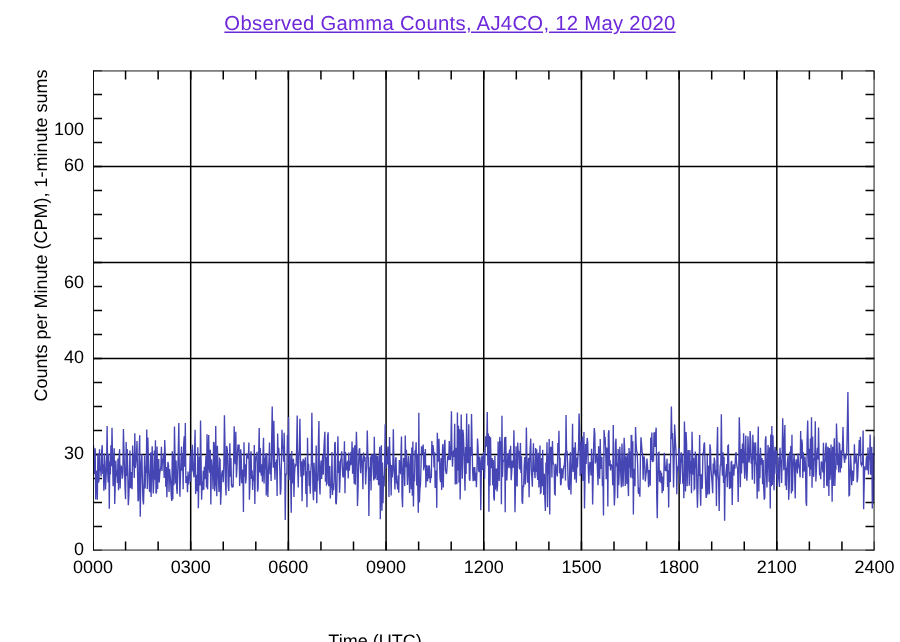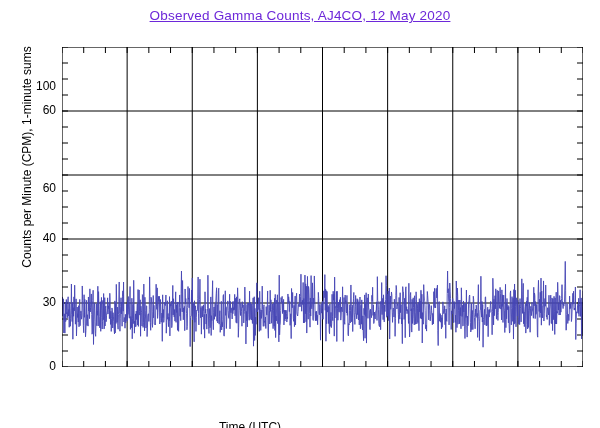--- a/index.html
+++ b/index.html
@@ -225,16 +225,27 @@
           <line x1="499.2916666666667" y1="314" x2="499.2916666666667" y2="320" stroke="#000000" stroke-width="1"></line>
           <line x1="499.2916666666667" y1="0" x2="499.2916666666667" y2="6" stroke="#000000" stroke-width="1"></line>
           <line x1="521" y1="314" x2="521" y2="320" stroke="#000000" stroke-width="1"></line>
           <line x1="521" y1="0" x2="521" y2="6" stroke="#000000" stroke-width="1"></line>
         </g>
       <polyline id="data-trace" fill="none" stroke="#4545b4" stroke-width="0.9" stroke-linejoin="miter" stroke-linecap="butt" points="0.00,263.00 0.36,249.95 0.72,269.14 1.09,257.64 1.45,251.83 1.81,285.99 2.17,266.76 2.53,268.07 2.90,286.13 3.26,255.27 3.62,274.64 3.98,273.49 4.34,252.49 4.71,267.03 5.07,265.38 5.43,270.71 5.79,253.77 6.15,249.79 6.52,268.95 6.88,262.55 7.24,280.24 7.60,255.42 7.97,261.33 8.33,279.27 8.69,271.54 9.05,263.74 9.41,237.01 9.78,267.41 10.14,274.57 10.50,255.64 10.86,292.22 11.22,260.66 11.59,269.26 11.95,249.85 12.31,263.84 12.67,238.15 13.03,257.17 13.40,277.20 13.76,263.98 14.12,251.86 14.48,288.97 14.84,276.17 15.21,260.04 15.57,270.52 15.93,266.84 16.29,275.03 16.65,258.70 17.02,279.83 17.38,258.19 17.74,252.44 18.10,278.73 18.46,266.71 18.83,263.93 19.19,264.58 19.55,272.18 19.91,268.80 20.28,238.97 20.64,253.42 21.00,265.30 21.36,278.55 21.72,285.73 22.09,247.73 22.45,270.33 22.81,252.38 23.17,267.13 23.53,289.83 23.90,283.69 24.26,271.37 24.62,253.30 24.98,278.49 25.34,267.67 25.71,274.92 26.07,279.14 26.43,249.97 26.79,263.94 27.15,255.35 27.52,271.63 27.88,241.85 28.24,265.01 28.60,260.53 28.96,256.69 29.33,246.94 29.69,267.60 30.05,287.20 30.41,286.03 30.77,253.54 31.14,243.25 31.50,297.46 31.86,272.62 32.22,261.10 32.59,255.82 32.95,274.25 33.31,286.46 33.67,289.32 34.03,275.41 34.40,256.75 34.76,278.69 35.12,263.97 35.48,268.26 35.84,239.26 36.21,279.05 36.57,244.64 36.93,259.70 37.29,269.71 37.65,280.27 38.02,280.99 38.38,254.74 38.74,284.32 39.10,263.28 39.46,250.45 39.83,270.74 40.19,282.00 40.55,274.21 40.91,253.38 41.27,272.75 41.64,246.54 42.00,282.04 42.36,281.29 42.72,250.66 43.08,278.99 43.45,261.40 43.81,259.05 44.17,274.68 44.53,268.51 44.90,266.03 45.26,264.01 45.62,250.83 45.98,267.04 46.34,258.88 46.71,261.64 47.07,255.37 47.43,271.73 47.79,246.27 48.15,255.09 48.52,277.42 48.88,264.28 49.24,284.42 49.60,271.39 49.96,260.95 50.33,263.14 50.69,281.01 51.05,265.66 51.41,269.90 51.77,274.34 52.14,282.69 52.50,286.98 52.86,253.89 53.22,285.92 53.58,256.36 53.95,276.54 54.31,237.35 54.67,256.70 55.03,275.37 55.39,260.08 55.76,278.15 56.12,282.22 56.48,267.30 56.84,254.66 57.21,234.99 57.57,266.27 57.93,284.23 58.29,271.18 58.65,259.72 59.02,250.74 59.38,266.90 59.74,255.07 60.10,279.22 60.46,249.45 60.83,243.83 61.19,264.19 61.55,235.02 61.91,274.96 62.27,270.52 62.64,271.50 63.00,281.19 63.36,267.34 63.72,275.98 64.08,273.57 64.45,268.99 64.81,257.07 65.17,274.15 65.53,252.75 65.89,267.28 66.26,249.52 66.62,262.87 66.98,268.16 67.34,271.23 67.70,254.54 68.07,239.50 68.43,282.35 68.79,269.53 69.15,274.84 69.51,280.71 69.88,251.24 70.24,291.77 70.60,271.49 70.96,257.35 71.33,276.62 71.69,233.31 72.05,258.80 72.41,286.17 72.77,274.09 73.14,279.82 73.50,266.88 73.86,279.54 74.22,264.12 74.58,272.52 74.95,265.01 75.31,256.87 75.67,278.07 76.03,242.53 76.39,279.40 76.76,262.24 77.12,242.98 77.48,264.53 77.84,268.11 78.20,252.81 78.57,289.27 78.93,259.17 79.29,264.01 79.65,265.31 80.01,279.08 80.38,247.63 80.74,248.48 81.10,280.42 81.46,275.77 81.82,237.07 82.19,269.54 82.55,283.86 82.91,250.25 83.27,263.66 83.64,272.05 84.00,281.06 84.36,258.70 84.72,259.23 85.08,289.55 85.45,280.84 85.81,268.97 86.17,266.97 86.53,266.80 86.89,274.45 87.26,262.22 87.62,229.90 87.98,249.39 88.34,275.67 88.70,283.30 89.07,250.26 89.43,251.97 89.79,256.93 90.15,276.94 90.51,280.35 90.88,264.25 91.24,248.50 91.60,270.82 91.96,258.28 92.32,276.57 92.69,277.51 93.05,276.64 93.41,277.84 93.77,260.05 94.13,237.22 94.50,259.35 94.86,262.45 95.22,240.88 95.58,271.40 95.95,265.63 96.31,255.07 96.67,249.30 97.03,254.67 97.39,249.31 97.76,277.00 98.12,271.37 98.48,252.54 98.84,259.11 99.20,275.21 99.57,273.25 99.93,266.06 100.29,294.32 100.65,247.84 101.01,270.60 101.38,262.49 101.74,275.35 102.10,271.86 102.46,255.24 102.82,256.81 103.19,258.27 103.55,258.45 103.91,247.99 104.27,286.19 104.63,275.80 105.00,257.97 105.36,253.79 105.72,272.26 106.08,266.50 106.44,279.70 106.81,270.15 107.17,273.70 107.53,249.61 107.89,288.94 108.26,261.98 108.62,256.85 108.98,258.84 109.34,254.18 109.70,280.68 110.07,278.48 110.43,257.20 110.79,238.41 111.15,267.97 111.51,251.76 111.88,267.27 112.24,270.07 112.60,262.50 112.96,274.12 113.32,255.67 113.69,244.84 114.05,275.37 114.41,257.97 114.77,265.58 115.13,255.41 115.50,283.32 115.86,254.97 116.22,270.03 116.58,284.34 116.94,268.51 117.31,260.48 117.67,247.96 118.03,269.20 118.39,261.54 118.75,273.62 119.12,246.40 119.48,224.00 119.84,252.80 120.20,264.90 120.56,233.54 120.93,256.99 121.29,272.82 121.65,260.95 122.01,265.52 122.38,259.42 122.74,283.69 123.10,241.98 123.46,256.75 123.82,251.49 124.19,258.94 124.55,266.74 124.91,282.81 125.27,279.55 125.63,260.31 126.00,239.53 126.36,252.27 126.72,250.93 127.08,260.80 127.44,241.43 127.81,261.03 128.17,299.59 128.53,270.49 128.89,268.88 129.25,268.71 129.62,243.05 129.98,255.98 130.34,230.95 130.70,272.96 131.06,264.77 131.43,256.35 131.79,272.07 132.15,294.80 132.51,253.75 132.87,275.30 133.24,262.34 133.60,258.80 133.96,284.40 134.32,270.30 134.69,263.11 135.05,263.74 135.41,263.32 135.77,251.77 136.13,229.97 136.50,266.57 136.86,277.93 137.22,256.59 137.58,252.72 137.94,232.18 138.31,258.82 138.67,270.84 139.03,260.53 139.39,287.16 139.75,265.98 140.12,258.80 140.48,270.00 140.84,259.79 141.20,263.37 141.56,257.81 141.93,282.34 142.29,267.35 142.65,291.12 143.01,244.81 143.37,266.08 143.74,262.10 144.10,277.05 144.46,267.05 144.82,282.13 145.18,267.94 145.55,261.72 145.91,228.21 146.27,254.62 146.63,279.77 147.00,286.46 147.36,261.50 147.72,271.48 148.08,280.76 148.44,273.03 148.81,249.93 149.17,288.45 149.53,268.68 149.89,273.57 150.25,248.95 150.62,233.70 150.98,274.84 151.34,282.69 151.70,265.42 152.06,260.00 152.43,272.30 152.79,261.62 153.15,256.17 153.51,269.42 153.87,253.53 154.24,246.33 154.60,240.78 154.96,274.18 155.32,257.54 155.68,276.00 156.05,275.41 156.41,243.86 156.77,241.16 157.13,277.13 157.49,269.68 157.86,263.72 158.22,285.32 158.58,278.31 158.94,276.85 159.31,254.30 159.67,282.95 160.03,275.39 160.39,279.89 160.75,272.86 161.12,248.99 161.48,247.59 161.84,288.02 162.20,289.15 162.56,280.11 162.93,260.81 163.29,243.79 163.65,268.36 164.01,260.26 164.37,281.54 164.74,272.09 165.10,259.77 165.46,258.48 165.82,253.93 166.18,263.58 166.55,270.35 166.91,271.38 167.27,262.86 167.63,247.22 167.99,281.87 168.36,254.40 168.72,265.20 169.08,265.81 169.44,261.47 169.80,260.84 170.17,271.96 170.53,254.69 170.89,266.74 171.25,260.59 171.62,263.25 171.98,254.23 172.34,262.77 172.70,247.37 173.06,268.77 173.43,251.30 173.79,264.62 174.15,275.52 174.51,249.89 174.87,276.21 175.24,257.30 175.60,240.83 175.96,252.95 176.32,290.31 176.68,280.24 177.05,263.40 177.41,253.18 177.77,251.80 178.13,261.94 178.49,268.53 178.86,256.33 179.22,259.58 179.58,264.22 179.94,279.23 180.30,254.68 180.67,260.55 181.03,257.65 181.39,257.98 181.75,275.95 182.11,267.72 182.48,264.22 182.84,240.05 183.20,255.26 183.56,258.92 183.92,296.95 184.29,264.38 184.65,273.59 185.01,257.41 185.37,279.92 185.74,255.82 186.10,257.32 186.46,256.04 186.82,267.14 187.18,273.28 187.55,244.15 187.91,272.36 188.27,270.94 188.63,255.44 188.99,259.84 189.36,273.06 189.72,256.94 190.08,269.84 190.44,276.52 190.80,258.37 191.17,250.85 191.53,299.17 191.89,271.69 192.25,249.76 192.61,293.51 192.98,261.39 193.34,288.41 193.70,270.15 194.06,277.29 194.42,264.01 194.79,235.87 195.15,264.99 195.51,256.90 195.87,261.29 196.23,262.52 196.60,250.76 196.96,257.03 197.32,284.37 197.68,244.27 198.05,260.30 198.41,264.31 198.77,283.39 199.13,262.96 199.49,271.37 199.86,266.06 200.22,239.12 200.58,262.57 200.94,270.01 201.30,279.39 201.67,259.47 202.03,257.82 202.39,275.37 202.75,274.27 203.11,279.25 203.48,270.01 203.84,281.53 204.20,259.62 204.56,267.45 204.92,268.12 205.29,257.45 205.65,243.96 206.01,283.23 206.37,291.21 206.73,266.05 207.10,258.13 207.46,263.50 207.82,277.01 208.18,243.27 208.54,264.41 208.91,252.80 209.27,262.61 209.63,276.27 209.99,266.30 210.36,256.87 210.72,268.94 211.08,281.66 211.44,263.83 211.80,255.79 212.17,279.21 212.53,251.26 212.89,283.45 213.25,247.40 213.61,290.60 213.98,268.91 214.34,273.90 214.70,253.15 215.06,256.14 215.42,247.79 215.79,276.64 216.15,255.63 216.51,275.93 216.87,294.89 217.23,228.16 217.60,287.90 217.96,278.53 218.32,275.97 218.68,263.47 219.04,250.58 219.41,253.18 219.77,255.52 220.13,249.33 220.49,266.57 220.85,254.58 221.22,264.64 221.58,252.38 221.94,277.93 222.30,263.06 222.67,272.80 223.03,273.87 223.39,263.28 223.75,272.00 224.11,263.21 224.48,266.40 224.84,275.02 225.20,270.10 225.56,271.70 225.92,246.98 226.29,255.81 226.65,249.77 227.01,252.90 227.37,264.62 227.73,254.53 228.10,278.31 228.46,270.65 228.82,266.75 229.18,291.58 229.54,241.48 229.91,254.70 230.27,260.81 230.63,245.46 230.99,259.95 231.35,271.61 231.72,274.37 232.08,258.40 232.44,279.68 232.80,259.04 233.16,249.12 233.53,278.05 233.89,258.16 234.25,249.64 234.61,246.23 234.97,266.10 235.34,267.98 235.70,268.97 236.06,264.35 236.42,257.55 236.79,257.14 237.15,259.69 237.51,247.01 237.87,258.01 238.23,259.66 238.60,249.60 238.96,227.20 239.32,256.00 239.68,264.23 240.04,255.94 240.41,253.25 240.77,257.64 241.13,235.48 241.49,276.00 241.85,251.48 242.22,273.99 242.58,275.76 242.94,228.06 243.30,266.73 243.66,236.84 244.03,274.79 244.39,239.21 244.75,286.04 245.11,265.72 245.47,229.41 245.84,254.28 246.20,272.20 246.56,239.44 246.92,242.66 247.28,253.50 247.65,266.58 248.01,280.17 248.37,250.96 248.73,269.04 249.10,228.59 249.46,260.35 249.82,261.77 250.18,257.02 250.54,235.87 250.91,272.24 251.27,273.46 251.63,251.09 251.99,256.77 252.35,228.97 252.72,249.14 253.08,266.59 253.44,273.76 253.80,264.48 254.16,273.39 254.53,264.29 254.89,273.65 255.25,268.20 255.61,277.75 255.97,266.09 256.34,245.33 256.70,251.62 257.06,266.23 257.42,267.80 257.78,257.42 258.15,260.42 258.51,293.18 258.87,269.05 259.23,256.62 259.59,266.14 259.96,264.68 260.32,254.38 260.68,262.56 261.04,272.31 261.41,253.99 261.77,243.82 262.13,250.78 262.49,248.11 262.85,227.62 263.22,263.31 263.58,241.95 263.94,294.23 264.30,243.70 264.66,276.82 265.03,244.43 265.39,265.11 265.75,262.56 266.11,258.37 266.47,276.55 266.84,259.74 267.20,284.59 267.56,286.69 267.92,256.89 268.28,279.44 268.65,271.75 269.01,265.39 269.37,280.66 269.73,276.38 270.09,247.29 270.46,269.64 270.82,273.68 271.18,244.26 271.54,253.23 271.90,247.20 272.27,289.12 272.63,230.10 272.99,270.98 273.35,259.44 273.72,260.35 274.08,259.86 274.44,244.50 274.80,294.48 275.16,244.18 275.53,261.22 275.89,273.24 276.25,263.81 276.61,255.19 276.97,264.79 277.34,258.43 277.70,252.68 278.06,265.32 278.42,250.23 278.78,273.10 279.15,268.01 279.51,260.06 279.87,262.32 280.23,264.74 280.59,239.79 280.96,259.81 281.32,294.47 281.68,276.11 282.04,250.50 282.40,274.68 282.77,277.30 283.13,248.02 283.49,255.37 283.85,253.58 284.21,264.52 284.58,265.94 284.94,248.39 285.30,268.36 285.66,257.15 286.03,287.12 286.39,288.87 286.75,276.60 287.11,277.84 287.47,263.45 287.84,257.65 288.20,276.01 288.56,263.73 288.92,237.97 289.28,259.53 289.65,274.80 290.01,269.91 290.37,258.16 290.73,284.52 291.09,261.88 291.46,251.65 291.82,245.44 292.18,265.75 292.54,270.88 292.90,277.41 293.27,259.65 293.63,248.48 293.99,266.90 294.35,266.83 294.71,271.84 295.08,251.68 295.44,267.62 295.80,252.55 296.16,269.60 296.52,273.00 296.89,254.76 297.25,277.92 297.61,265.00 297.97,250.01 298.33,281.83 298.70,281.39 299.06,258.27 299.42,277.18 299.78,252.89 300.15,270.87 300.51,283.00 300.87,268.84 301.23,284.86 301.59,293.73 301.96,261.29 302.32,267.65 302.68,247.91 303.04,291.24 303.40,256.81 303.77,269.36 304.13,245.75 304.49,296.07 304.85,254.73 305.21,250.80 305.58,252.18 305.94,271.36 306.30,247.00 306.66,260.90 307.02,262.30 307.39,263.13 307.75,282.28 308.11,282.68 308.47,262.25 308.83,264.89 309.20,267.80 309.56,270.68 309.92,248.31 310.28,254.33 310.64,240.25 311.01,268.45 311.37,257.94 311.73,276.51 312.09,275.43 312.46,265.10 312.82,269.23 313.18,271.98 313.54,266.16 313.90,263.85 314.27,262.99 314.63,254.86 314.99,273.41 315.35,229.67 315.71,253.49 316.08,254.12 316.44,262.11 316.80,276.63 317.16,279.01 317.52,279.70 317.89,262.19 318.25,254.43 318.61,282.72 318.97,267.27 319.33,262.02 319.70,235.56 320.06,267.63 320.42,258.35 320.78,251.35 321.14,272.68 321.51,247.84 321.87,259.34 322.23,274.88 322.59,257.99 322.95,264.57 323.32,256.36 323.68,252.46 324.04,228.74 324.40,238.48 324.77,270.26 325.13,247.13 325.49,266.39 325.85,268.99 326.21,244.00 326.58,273.59 326.94,260.19 327.30,241.03 327.66,292.01 328.02,270.43 328.39,249.07 328.75,262.31 329.11,252.58 329.47,244.97 329.83,247.95 330.20,265.70 330.56,275.37 330.92,264.33 331.28,261.12 331.64,262.67 332.01,270.02 332.37,252.19 332.73,261.69 333.09,289.32 333.45,271.54 333.82,248.75 334.18,238.43 334.54,242.20 334.90,262.01 335.26,259.42 335.63,256.57 335.99,256.96 336.35,267.72 336.71,276.44 337.08,250.45 337.44,265.14 337.80,272.16 338.16,245.71 338.52,265.67 338.89,259.08 339.25,257.55 339.61,276.97 339.97,271.12 340.33,296.64 340.70,239.64 341.06,244.49 341.42,244.77 341.78,253.27 342.14,272.41 342.51,251.34 342.87,254.94 343.23,290.69 343.59,241.98 343.95,239.79 344.32,263.70 344.68,259.69 345.04,266.70 345.40,262.48 345.76,263.85 346.13,263.87 346.49,276.44 346.85,236.26 347.21,273.65 347.57,289.98 347.94,281.72 348.30,248.51 348.66,245.46 349.02,263.92 349.38,261.73 349.75,285.08 350.11,252.30 350.47,276.47 350.83,267.66 351.20,250.81 351.56,260.56 351.92,271.15 352.28,277.91 352.64,248.75 353.01,264.61 353.37,277.29 353.73,265.77 354.09,244.84 354.45,252.73 354.82,276.94 355.18,257.12 355.54,261.67 355.90,275.60 356.26,255.20 356.63,273.86 356.99,283.74 357.35,251.68 357.71,264.80 358.07,254.03 358.44,271.35 358.80,243.35 359.16,243.32 359.52,272.06 359.88,247.22 360.25,295.99 360.61,265.58 360.97,274.52 361.33,277.17 361.69,237.65 362.06,248.03 362.42,253.70 362.78,254.60 363.14,263.68 363.51,281.27 363.87,282.09 364.23,278.02 364.59,284.08 364.95,258.58 365.32,244.51 365.68,248.74 366.04,254.42 366.40,255.26 366.76,272.88 367.13,259.21 367.49,257.28 367.85,263.35 368.21,273.94 368.57,269.79 368.94,267.28 369.30,258.67 369.66,263.62 370.02,268.45 370.38,277.80 370.75,266.40 371.11,270.18 371.47,276.86 371.83,244.66 372.19,259.60 372.56,241.31 372.92,261.01 373.28,259.42 373.64,260.73 374.00,241.53 374.37,241.48 374.73,250.93 375.09,241.95 375.45,238.10 375.82,283.26 376.18,298.55 376.54,271.01 376.90,254.81 377.26,254.63 377.63,274.23 377.99,268.91 378.35,266.61 378.71,275.21 379.07,268.18 379.44,281.89 379.80,270.72 380.16,280.30 380.52,272.03 380.88,254.84 381.25,261.20 381.61,266.52 381.97,266.71 382.33,265.66 382.69,258.78 383.06,277.73 383.42,266.49 383.78,291.33 384.14,262.01 384.50,273.12 384.87,274.35 385.23,246.40 385.59,224.00 385.95,245.80 386.31,241.72 386.68,254.75 387.04,277.93 387.40,260.71 387.76,236.00 388.13,244.11 388.49,251.41 388.85,258.04 389.21,282.44 389.57,263.89 389.94,267.05 390.30,262.42 390.66,251.54 391.02,256.98 391.38,275.73 391.75,267.47 392.11,254.46 392.47,261.51 392.83,255.90 393.19,275.43 393.56,268.15 393.92,285.24 394.28,233.99 394.64,248.28 395.00,280.66 395.37,241.03 395.73,249.34 396.09,277.20 396.45,263.20 396.81,253.01 397.18,260.74 397.54,276.77 397.90,253.01 398.26,268.80 398.62,260.56 398.99,281.80 399.35,240.81 399.71,255.15 400.07,269.44 400.44,258.24 400.80,279.14 401.16,278.60 401.52,253.96 401.88,264.95 402.25,256.29 402.61,279.19 402.97,291.49 403.33,277.95 403.69,256.35 404.06,270.51 404.42,243.03 404.78,278.59 405.14,290.12 405.50,269.17 405.87,278.88 406.23,277.83 406.59,254.90 406.95,255.83 407.31,249.27 407.68,247.99 408.04,261.72 408.40,275.66 408.76,284.99 409.12,283.09 409.49,256.36 409.85,282.64 410.21,263.38 410.57,267.73 410.93,282.50 411.30,249.24 411.66,252.59 412.02,265.69 412.38,270.53 412.74,275.04 413.11,281.79 413.47,262.06 413.83,269.15 414.19,258.07 414.56,260.91 414.92,270.47 415.28,266.41 415.64,290.39 416.00,253.53 416.37,237.65 416.73,269.34 417.09,274.36 417.45,293.59 417.81,271.13 418.18,263.13 418.54,262.86 418.90,229.23 419.26,260.88 419.62,270.11 419.99,254.51 420.35,275.05 420.71,257.57 421.07,300.21 421.43,272.62 421.80,270.17 422.16,266.30 422.52,262.35 422.88,277.86 423.24,250.16 423.61,249.84 423.97,266.85 424.33,278.99 424.69,267.47 425.05,278.41 425.42,261.33 425.78,260.23 426.14,289.70 426.50,269.83 426.87,262.64 427.23,270.09 427.59,262.59 427.95,265.50 428.31,258.08 428.68,254.40 429.04,261.63 429.40,264.80 429.76,265.25 430.12,287.72 430.49,264.86 430.85,231.24 431.21,242.93 431.57,277.90 431.93,252.28 432.30,268.70 432.66,257.58 433.02,248.68 433.38,261.83 433.74,241.82 434.11,262.66 434.47,272.16 434.83,255.98 435.19,243.27 435.55,268.24 435.92,273.44 436.28,265.60 436.64,243.90 437.00,254.40 437.36,261.38 437.73,257.20 438.09,240.34 438.45,246.63 438.81,262.10 439.18,257.24 439.54,272.88 439.90,242.88 440.26,259.53 440.62,247.89 440.99,275.47 441.35,256.24 441.71,248.08 442.07,261.03 442.43,263.72 442.80,285.50 443.16,256.72 443.52,237.31 443.88,280.66 444.24,255.68 444.61,271.78 444.97,251.47 445.33,259.58 445.69,262.80 446.05,258.36 446.42,275.84 446.78,259.60 447.14,277.84 447.50,286.07 447.86,284.75 448.23,246.46 448.59,243.90 448.95,267.95 449.31,277.91 449.67,261.32 450.04,249.67 450.40,260.24 450.76,274.37 451.12,251.23 451.49,292.05 451.85,242.62 452.21,277.14 452.57,236.99 452.93,276.26 453.30,243.19 453.66,259.40 454.02,279.84 454.38,255.79 454.74,250.80 455.11,258.73 455.47,269.01 455.83,253.24 456.19,277.23 456.55,272.40 456.92,270.17 457.28,257.52 457.64,277.63 458.00,251.57 458.36,259.85 458.73,261.44 459.09,274.91 459.45,255.53 459.81,231.84 460.17,250.78 460.54,266.42 460.90,247.19 461.26,236.40 461.62,276.80 461.98,264.69 462.35,279.62 462.71,264.61 463.07,259.53 463.43,256.51 463.79,286.08 464.16,277.46 464.52,254.16 464.88,259.17 465.24,250.26 465.61,281.97 465.97,242.76 466.33,280.53 466.69,263.62 467.05,261.21 467.42,255.67 467.78,269.04 468.14,285.25 468.50,261.70 468.86,259.28 469.23,264.09 469.59,268.61 469.95,255.33 470.31,259.96 470.67,264.48 471.04,265.81 471.40,271.25 471.76,240.29 472.12,258.87 472.48,245.96 472.85,248.62 473.21,271.61 473.57,254.57 473.93,267.39 474.29,266.13 474.66,257.35 475.02,264.51 475.38,288.18 475.74,290.18 476.10,245.00 476.47,233.30 476.83,251.81 477.19,264.53 477.55,252.25 477.92,270.45 478.28,245.31 478.64,265.93 479.00,231.10 479.36,278.16 479.73,244.07 480.09,266.30 480.45,270.89 480.81,259.07 481.17,259.40 481.54,233.91 481.90,274.02 482.26,266.26 482.62,255.89 482.98,251.46 483.35,259.26 483.71,238.05 484.07,257.91 484.43,269.90 484.79,268.33 485.16,272.44 485.52,260.72 485.88,261.47 486.24,264.74 486.60,267.95 486.97,248.23 487.33,278.31 487.69,261.99 488.05,259.50 488.41,251.60 488.78,248.13 489.14,276.40 489.50,276.66 489.86,250.88 490.23,252.03 490.59,283.61 490.95,251.67 491.31,272.74 491.67,267.05 492.04,249.32 492.40,264.18 492.76,287.45 493.12,250.87 493.48,276.98 493.85,258.65 494.21,245.20 494.57,277.02 494.93,264.24 495.29,266.24 495.66,235.34 496.02,247.04 496.38,263.07 496.74,255.91 497.10,268.04 497.47,248.62 497.83,249.11 498.19,268.01 498.55,253.29 498.91,265.17 499.28,255.24 499.64,251.53 500.00,237.66 500.36,253.62 500.72,258.25 501.09,261.59 501.45,255.83 501.81,259.15 502.17,256.21 502.54,254.10 502.90,236.80 503.26,214.40 503.62,243.20 503.98,283.31 504.35,282.94 504.71,267.55 505.07,256.58 505.43,263.98 505.79,276.47 506.16,267.13 506.52,267.44 506.88,273.63 507.24,267.14 507.60,249.10 507.97,262.12 508.33,257.14 508.69,260.82 509.05,255.50 509.41,274.54 509.78,271.67 510.14,262.33 510.50,256.01 510.86,246.29 511.22,257.02 511.59,244.22 511.95,262.18 512.31,263.11 512.67,261.00 513.03,262.98 513.40,239.99 513.76,292.53 514.12,276.22 514.48,264.77 514.85,265.35 515.21,265.76 515.57,258.33 515.93,257.10 516.29,266.54 516.66,251.32 517.02,269.35 517.38,257.94 517.74,258.56 518.10,242.72 518.47,269.42 518.83,259.57 519.19,250.93 519.55,291.94 519.91,254.97 520.28,287.30 520.64,259.66 521.00,243.85"></polyline>
       <rect x="0" y="0" width="521" height="320" fill="none" stroke="#000000" stroke-width="1.2"></rect>
     </svg>
   </div>
 
+  <div id="xtick-labels">
+      <div class="xtick-label" style="left: 0px;">0000</div>
+      <div class="xtick-label" style="left: 65.125px;">0300</div>
+      <div class="xtick-label" style="left: 130.25px;">0600</div>
+      <div class="xtick-label" style="left: 195.375px;">0900</div>
+      <div class="xtick-label" style="left: 260.5px;">1200</div>
+      <div class="xtick-label" style="left: 325.625px;">1500</div>
+      <div class="xtick-label" style="left: 390.75px;">1800</div>
+      <div class="xtick-label" style="left: 455.875px;">2100</div>
+      <div class="xtick-label" style="left: 521px;">2400</div>
+    </div>
 
   <div id="x-axis-label">Time (UTC)</div>
 
 </div>
 
 </body></html>

